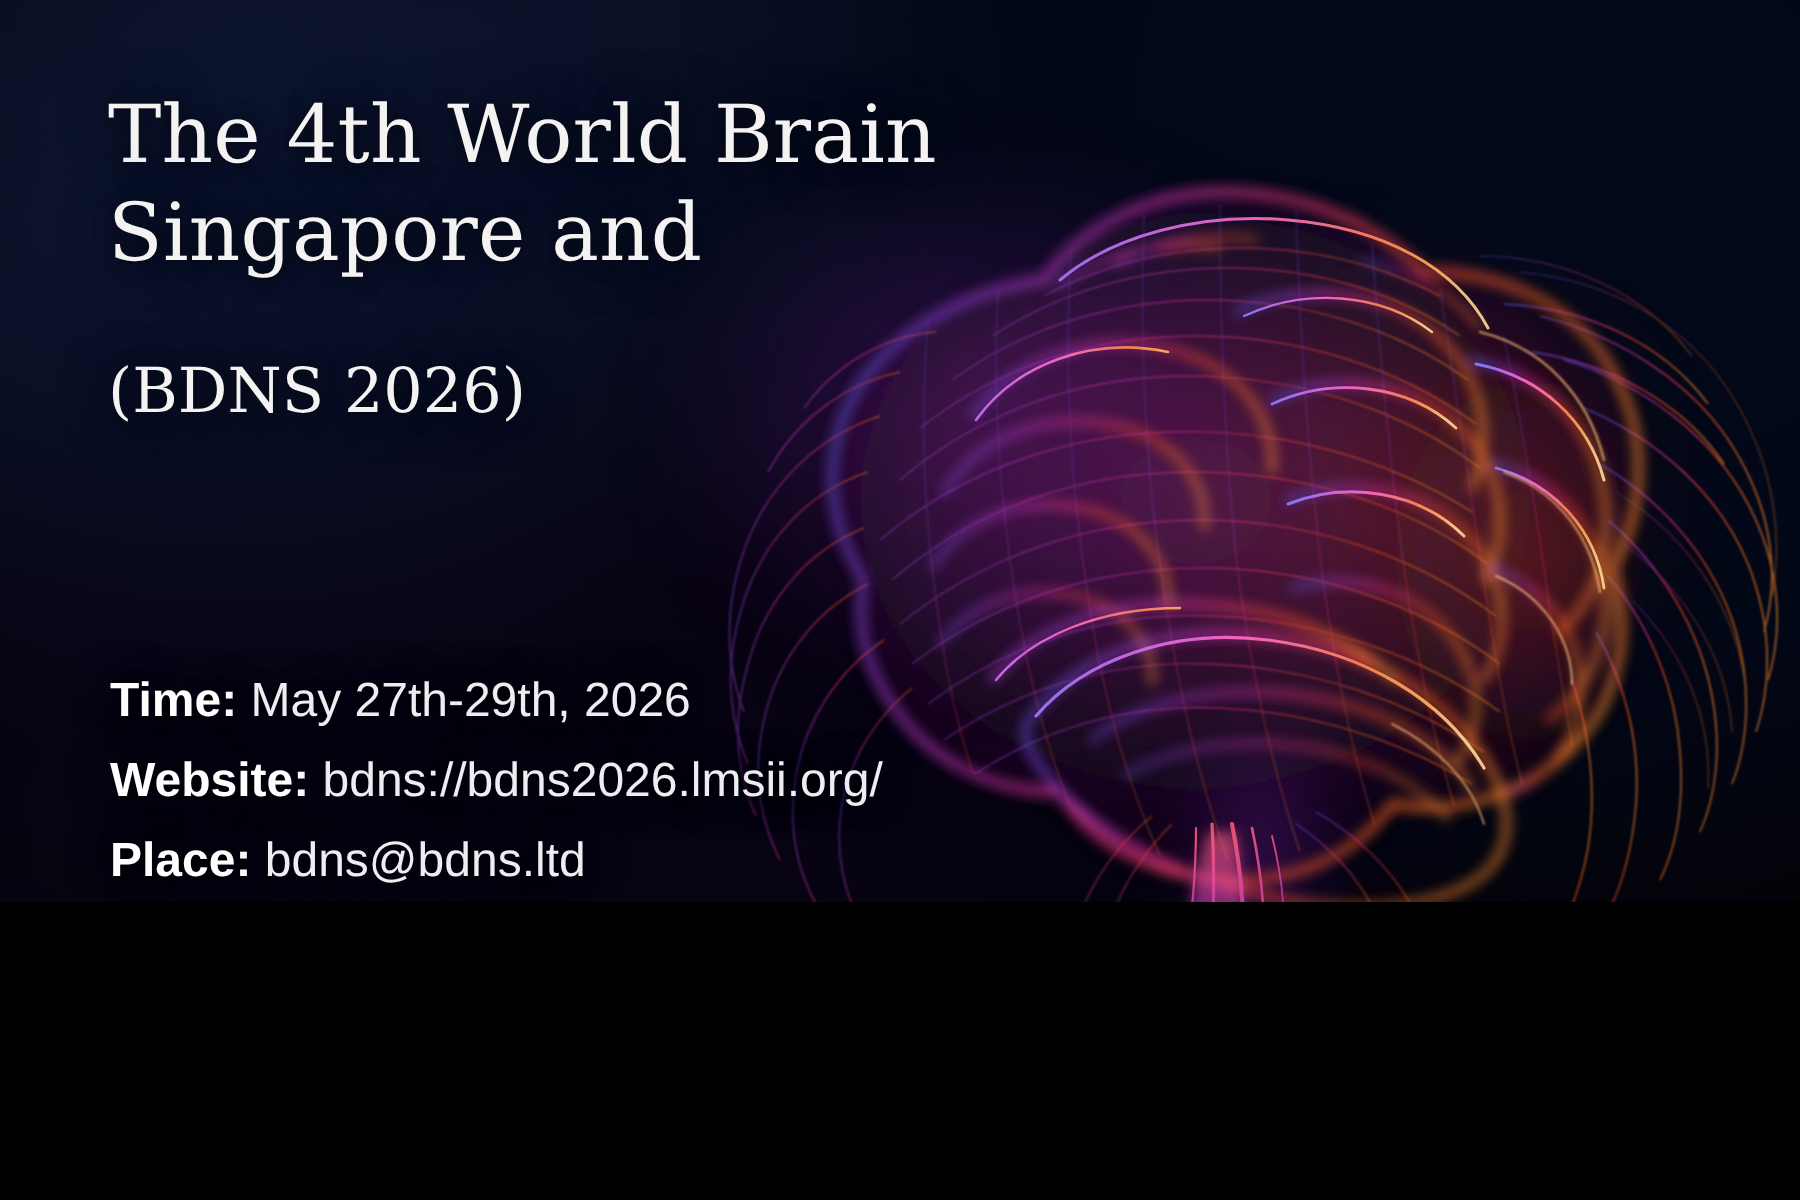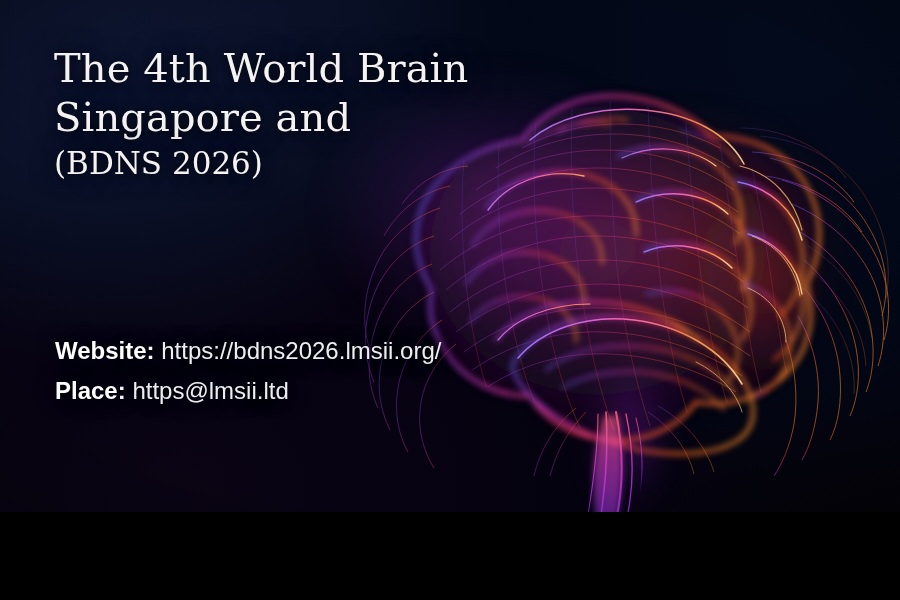--- a/index.html
+++ b/index.html
@@ -8,21 +8,21 @@
     padding: 0;
     background: #000;
   }
   body {
     font-family: "Liberation Sans", sans-serif;
   }
 
   .poster {
     position: relative;
     width: 900px;
-    height: 512px;
+    height: 451px;
     overflow: hidden;
     background: #4d7c0f;
   }
 
   
   .bg-base {
     position: absolute;
     inset: 0;
     background:
       radial-gradient(ellipse 520px 420px at 12% 8%,  #0d1530 0%, #0a1026 40%, rgba(6,9,22,0) 78%),
@@ -93,20 +93,21 @@
     text-shadow: 0 1px 10px rgba(0,0,0,0.75), 0 0 26px rgba(10,16,36,0.9);
   }
   .title-acronym {
     font-family: "DejaVu Serif", "Liberation Serif", serif;
     font-size: 31px;
     line-height: 42px;
     font-weight: 400;
     color: #f4f3f2;
     white-space: nowrap;
     text-shadow: 0 1px 10px rgba(0,0,0,0.75), 0 0 26px rgba(10,16,36,0.9);
+    margin-top: 33px;
   }
 
   .details-block {
     position: absolute;
     left: 55px;
     top: 331px;
     width: 520px;
   }
   .detail-row {
     font-size: 24px;
@@ -358,26 +359,30 @@
   <div class="text-layer">
 
     <div class="title-block">
       <div class="title-line">The 4th World Brain</div>
       <div class="title-line">Singapore and</div>
       <div class="title-acronym">(BDNS 2026)</div>
     </div>
 
     <div class="details-block">
       <div class="detail-row">
+        <span class="detail-label">Time:</span>
+        <span class="detail-value">May 27th-29th, 2026</span>
+      </div>
+      <div class="detail-row">
         <span class="detail-label">Website:</span>
-        <span class="detail-value">https://bdns2026.lmsii.org/</span>
+        <span class="detail-value">bdns://bdns2026.lmsii.org/</span>
       </div>
       <div class="detail-row">
         <span class="detail-label">Place:</span>
-        <span class="detail-value">https@lmsii.ltd</span>
+        <span class="detail-value">bdns@bdns.ltd</span>
       </div>
     </div>
   </div>
 
   <div class="logo">
     <svg viewBox="0 0 58 58" xmlns="http://www.w3.org/2000/svg">
       <g fill="none" stroke="#f5a01e" stroke-linecap="butt">
 
         <path d="M29,4 A25,25 0 1 0 52.7,21.2" stroke-width="5.4"></path>
 

